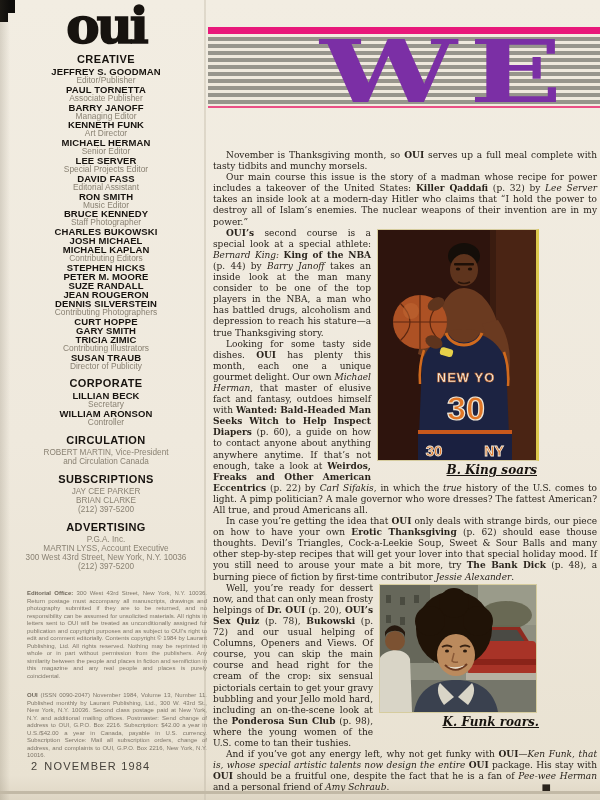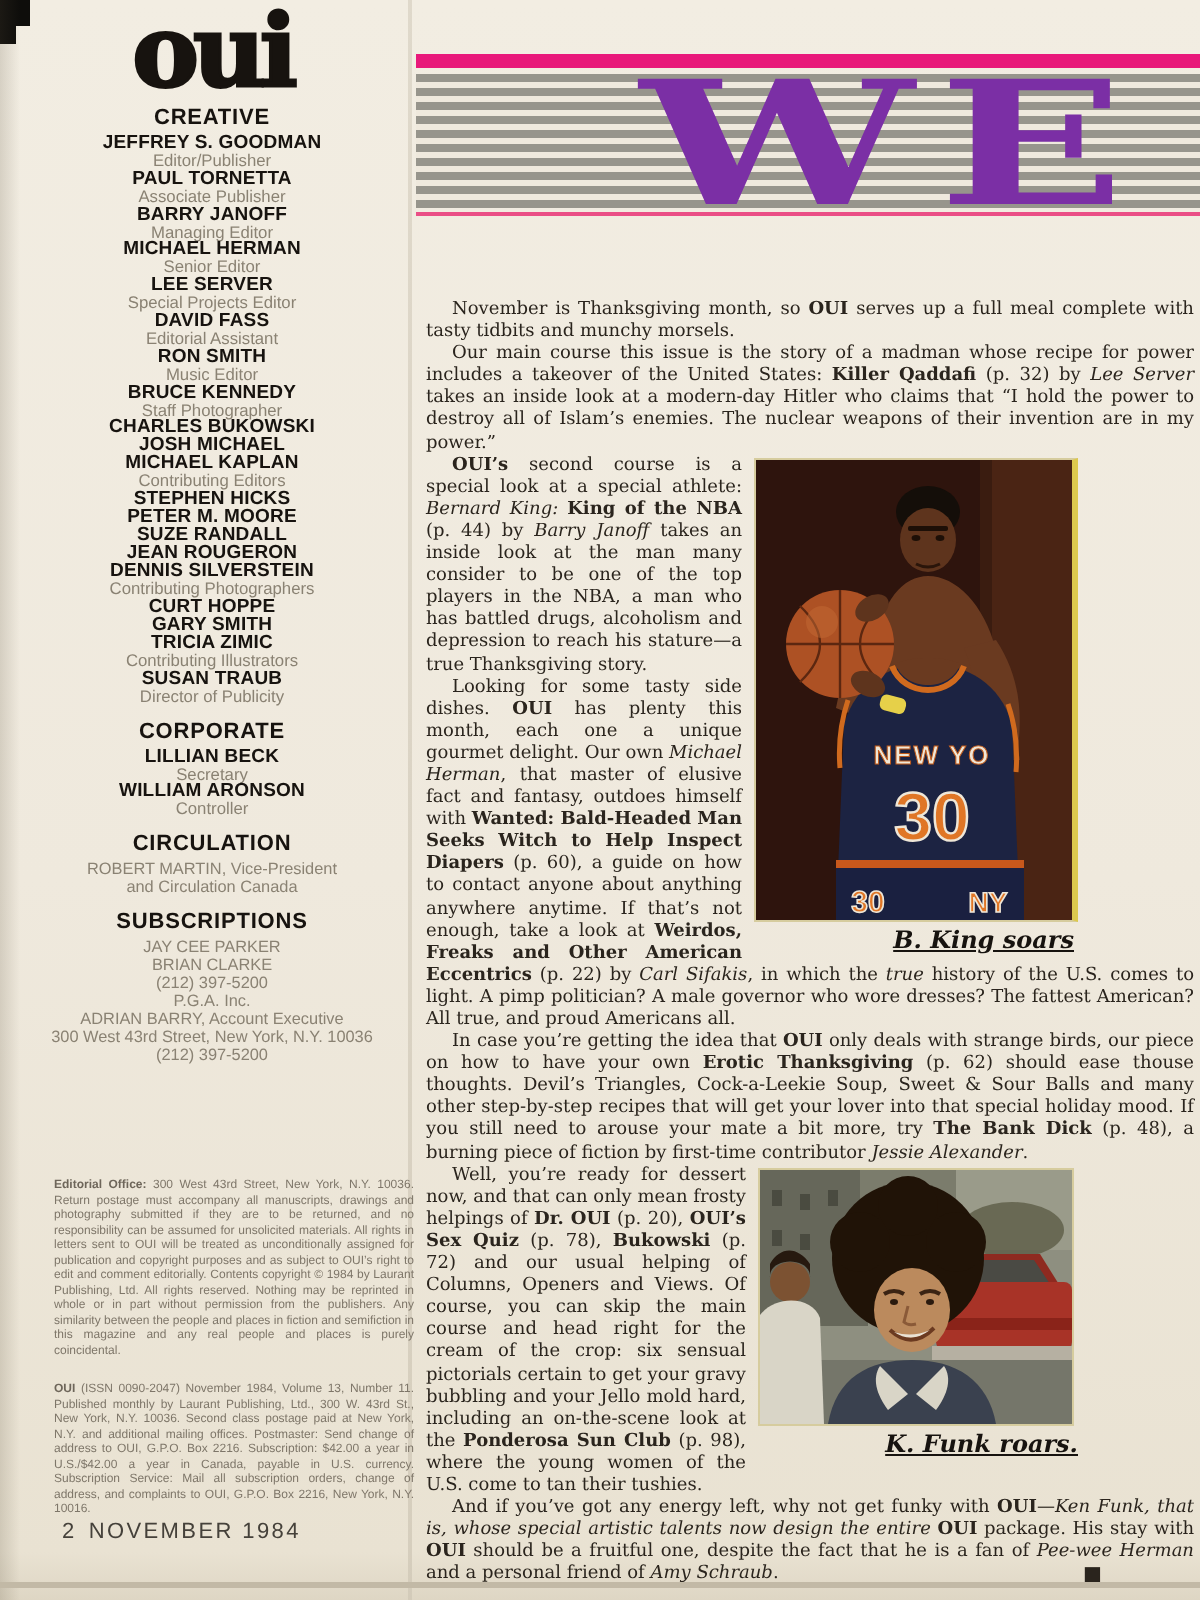--- a/index.html
+++ b/index.html
@@ -72,20 +72,24 @@
       </div>
       <div class="m-entry">
         <div class="m-name">PAUL TORNETTA</div>
         <div class="m-title">Associate Publisher</div>
       </div>
       <div class="m-entry">
         <div class="m-name">BARRY JANOFF</div>
         <div class="m-title">Managing Editor</div>
       </div>
       <div class="m-entry">
+        <div class="m-name">KENNETH FUNK</div>
+        <div class="m-title">Art Director</div>
+      </div>
+      <div class="m-entry">
         <div class="m-name">MICHAEL HERMAN</div>
         <div class="m-title">Senior Editor</div>
       </div>
       <div class="m-entry">
         <div class="m-name">LEE SERVER</div>
         <div class="m-title">Special Projects Editor</div>
       </div>
       <div class="m-entry">
         <div class="m-name">DAVID FASS</div>
         <div class="m-title">Editorial Assistant</div>
@@ -143,22 +147,23 @@
     </div>
 
     <div class="m-sec">
       <div class="m-heading">SUBSCRIPTIONS</div>
       <div class="m-small">JAY CEE PARKER</div>
       <div class="m-small">BRIAN CLARKE</div>
       <div class="m-small">(212) 397-5200</div>
     </div>
 
     <div class="m-sec">
+      <div class="m-heading">ADVERTISING</div>
       <div class="m-small">P.G.A. Inc.</div>
-      <div class="m-small">ADRIAN BARRY, Account Executive</div>
+      <div class="m-small">MARTIN LYSS, Account Executive</div>
       <div class="m-small">300 West 43rd Street, New York, N.Y. 10036</div>
       <div class="m-small">(212) 397-5200</div>
     </div>
   </div>
 
   <p class="fine fine1"><span class="b">Editorial Office: </span><span>300 West 43rd Street, New York, N.Y. 10036. Return postage must accompany all manuscripts, drawings and photography submitted if they are to be returned, and no responsibility can be assumed for unsolicited materials. All rights in letters sent to OUI will be treated as unconditionally assigned for publication and copyright purposes and as subject to OUI’s right to edit and comment editorially. Contents copyright © 1984 by Laurant Publishing, Ltd. All rights reserved. Nothing may be reprinted in whole or in part without permission from the publishers. Any similarity between the people and places in fiction and semifiction in this magazine and any real people and places is purely coincidental.</span></p>
   <p class="fine fine2"><span class="b">OUI </span><span>(ISSN 0090-2047) November 1984, Volume 13, Number 11. Published monthly by Laurant Publishing, Ltd., 300 W. 43rd St., New York, N.Y. 10036. Second class postage paid at New York, N.Y. and additional mailing offices. Postmaster: Send change of address to OUI, G.P.O. Box 2216. Subscription: $42.00 a year in U.S./$42.00 a year in Canada, payable in U.S. currency. Subscription Service: Mail all subscription orders, change of address, and complaints to OUI, G.P.O. Box 2216, New York, N.Y. 10016.</span></p>
 
   <div class="footer">
     <span>2</span><span>NOVEMBER 1984</span>

